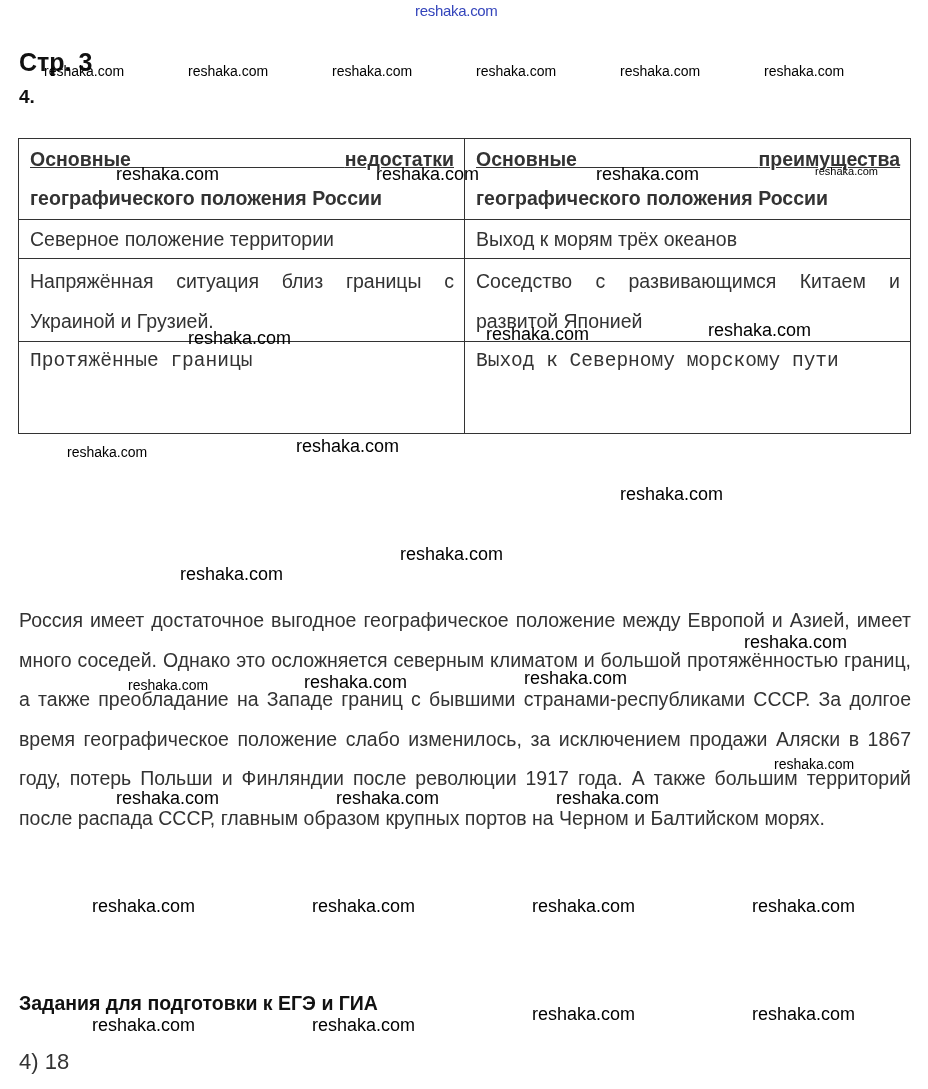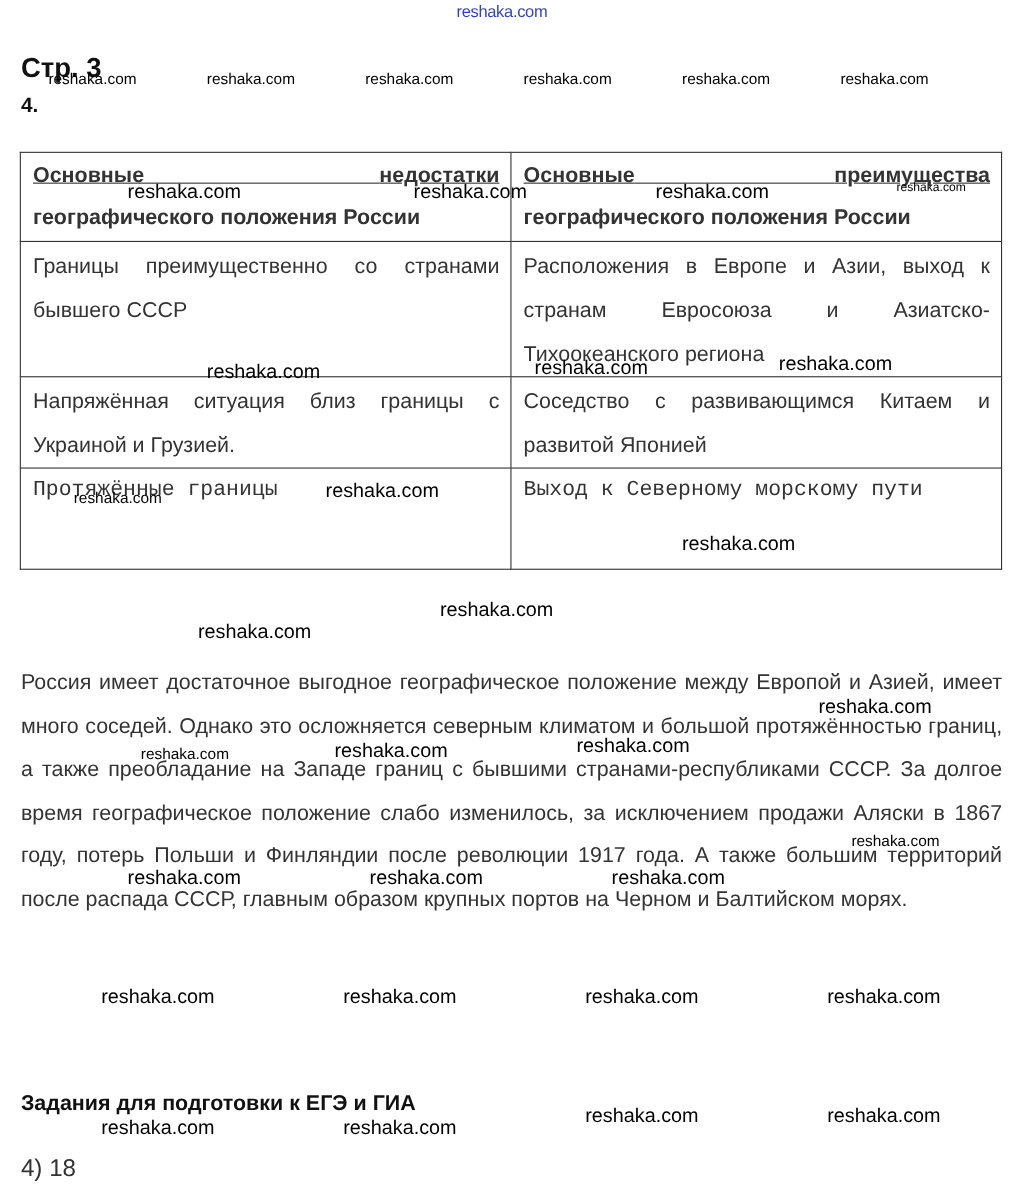--- a/index.html
+++ b/index.html
@@ -36,23 +36,23 @@
       <tr style="height:81px;">
     <td class="col hdr">
       <span class="just"><span>Основные</span> <span>недостатки</span></span>
       <span>географического положения России</span>
     </td>
     <td class="col hdr">
       <span class="just"><span>Основные</span> <span>преимущества</span></span>
       <span>географического положения России</span>
     </td>
   </tr>
-  <tr style="height:120px;">
-    <td>Границы преимущественно со странами бывшего СССР</td>
-    <td>Расположения в Европе и Азии, выход к странам Евросоюза и Азиатско-Тихоокеанского региона</td>
+  <tr style="height:39px;">
+    <td style="line-height:30px;padding-top:4px;">Северное положение территории</td>
+    <td style="line-height:30px;padding-top:4px;">Выход к морям трёх океанов</td>
   </tr>
   <tr style="height:80px;">
     <td>Напряжённая ситуация близ границы с Украиной и Грузией.</td>
     <td>Соседство с развивающимся Китаем и развитой Японией</td>
   </tr>
   <tr style="height:92px;font-family:Liberation Mono, monospace;">
     <td style="line-height:30px;padding-top:4px;">Протяжённые границы</td>
     <td style="line-height:30px;padding-top:4px;">Выход к Северному морскому пути</td>
   </tr>
 </tbody>

